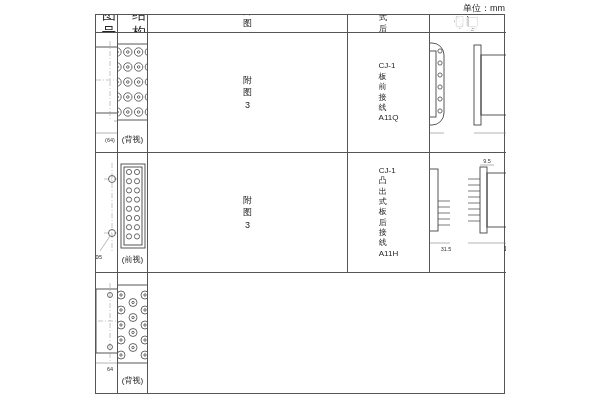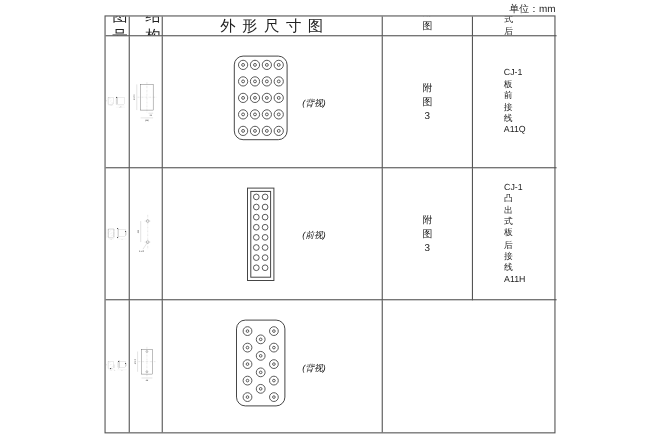--- a/index.html
+++ b/index.html
@@ -10,41 +10,40 @@
        grid-template-columns:22px 30px 200px 82px 76px;
        grid-template-rows:18px 120px 120px 120px;
        border:1px solid #555;box-sizing:border-box;background:#fff;}
   .cell{border-right:1px solid #555;border-bottom:1px solid #555;box-sizing:border-box;
         display:flex;align-items:center;justify-content:center;overflow:hidden;}
   .cell:nth-child(5n){border-right:none;}
   .cell:nth-child(n+16){border-bottom:none;}
   .head{font-size:14px;letter-spacing:1px;text-align:right;}
   .figc{font-size:9px;line-height:1.35;white-space:pre-line;text-align:center;}
   .struct{font-size:8px;line-height:1.3;white-space:pre-line;text-align:left;}
-  .draw{flex-direction:row;font-style:italic;}
+  .draw{flex-direction:column;}
   .cap{font-size:8px;text-align:center;margin-top:2px;}
   svg .ln{stroke:#444;stroke-width:0.9;fill:none;}
   svg .dim{stroke:#777;stroke-width:0.55;fill:none;}
   svg .dash{stroke:#888;stroke-width:0.5;fill:none;stroke-dasharray:5 2 1 2;}
   svg .pin{stroke:#444;stroke-width:0.7;fill:none;}
   svg .crc{stroke:#444;stroke-width:0.8;fill:none;}
   svg text{font-family:"Liberation Sans",sans-serif;font-size:6.5px;fill:#333;}
   svg .sm{font-size:5.5px;}
 </style>
 </head>
 <body>
 
 <div class="sheet">
   <div class="unit">单位：mm</div>
 
   <div class="tbl">
 
     <div class="cell head">图号</div>
     <div class="cell head">结构</div>
-    <div class="cell head">外 形 尺 寸 图</div>
 
     <div class="cell figc">附
 图
 3</div>
     <div class="cell struct">CJ-1
 嵌
 入
 式
 后
 接

